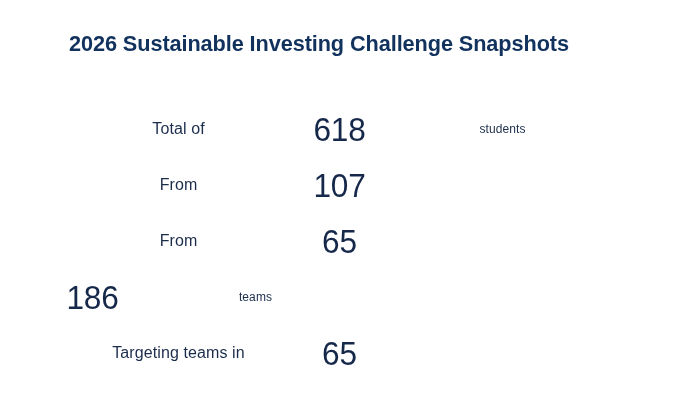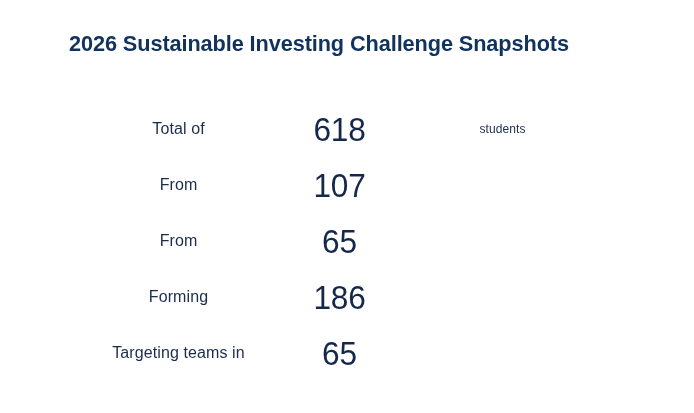--- a/index.html
+++ b/index.html
@@ -112,22 +112,22 @@
       <div class="col-label">From</div>
       <div class="col-value">107</div>
     </div>
 
     <div class="stat-row">
       <div class="col-label">From</div>
       <div class="col-value">65</div>
     </div>
 
     <div class="stat-row">
-      <div class="col-label">Forming</div>
       <div class="col-value">186</div>
+      <div class="col-unit">teams</div>
     </div>
 
     <div class="stat-row">
       <div class="col-label">Targeting teams in</div>
       <div class="col-value">65</div>
     </div>
 
   </div>
 </div>
 

